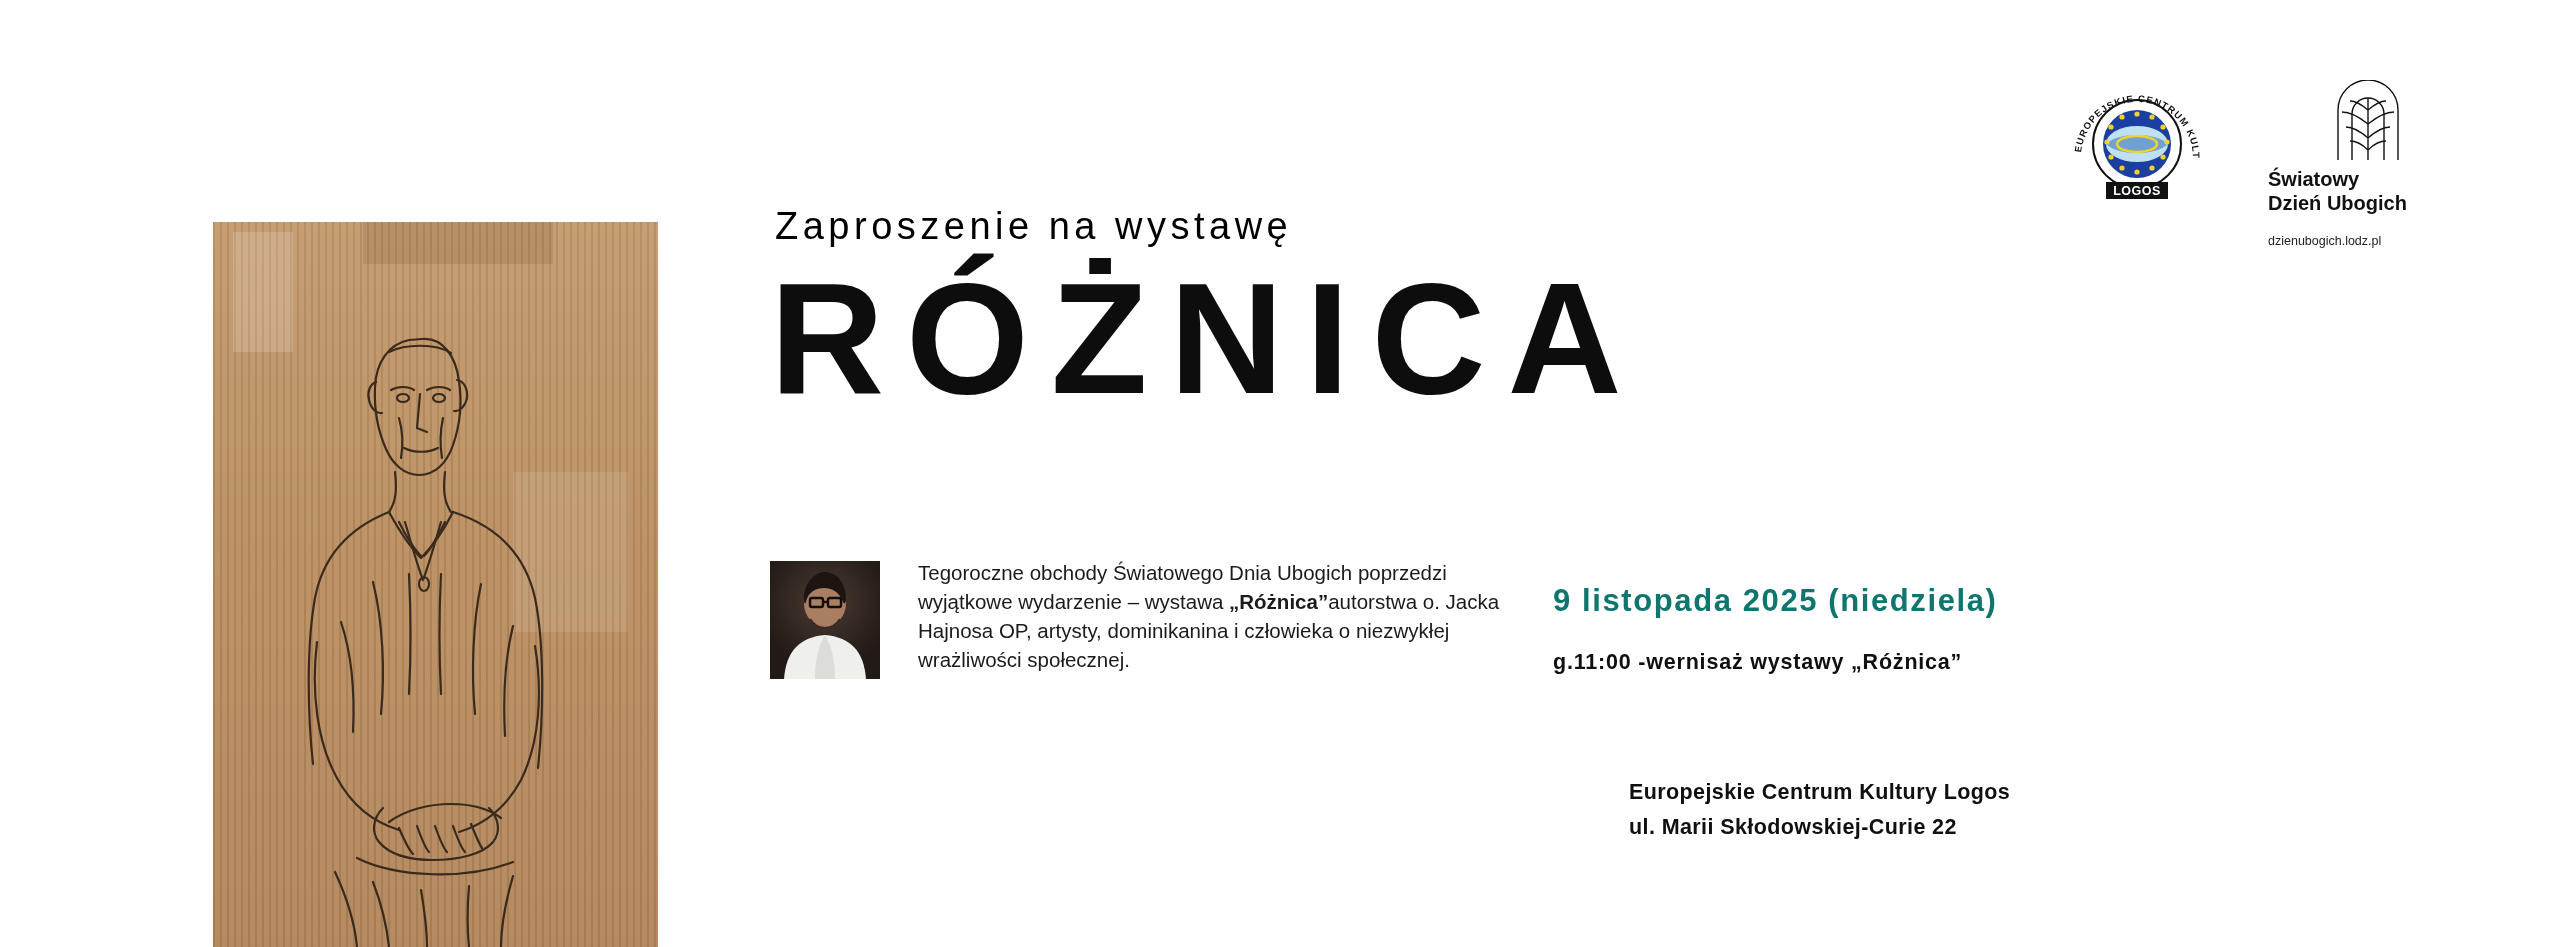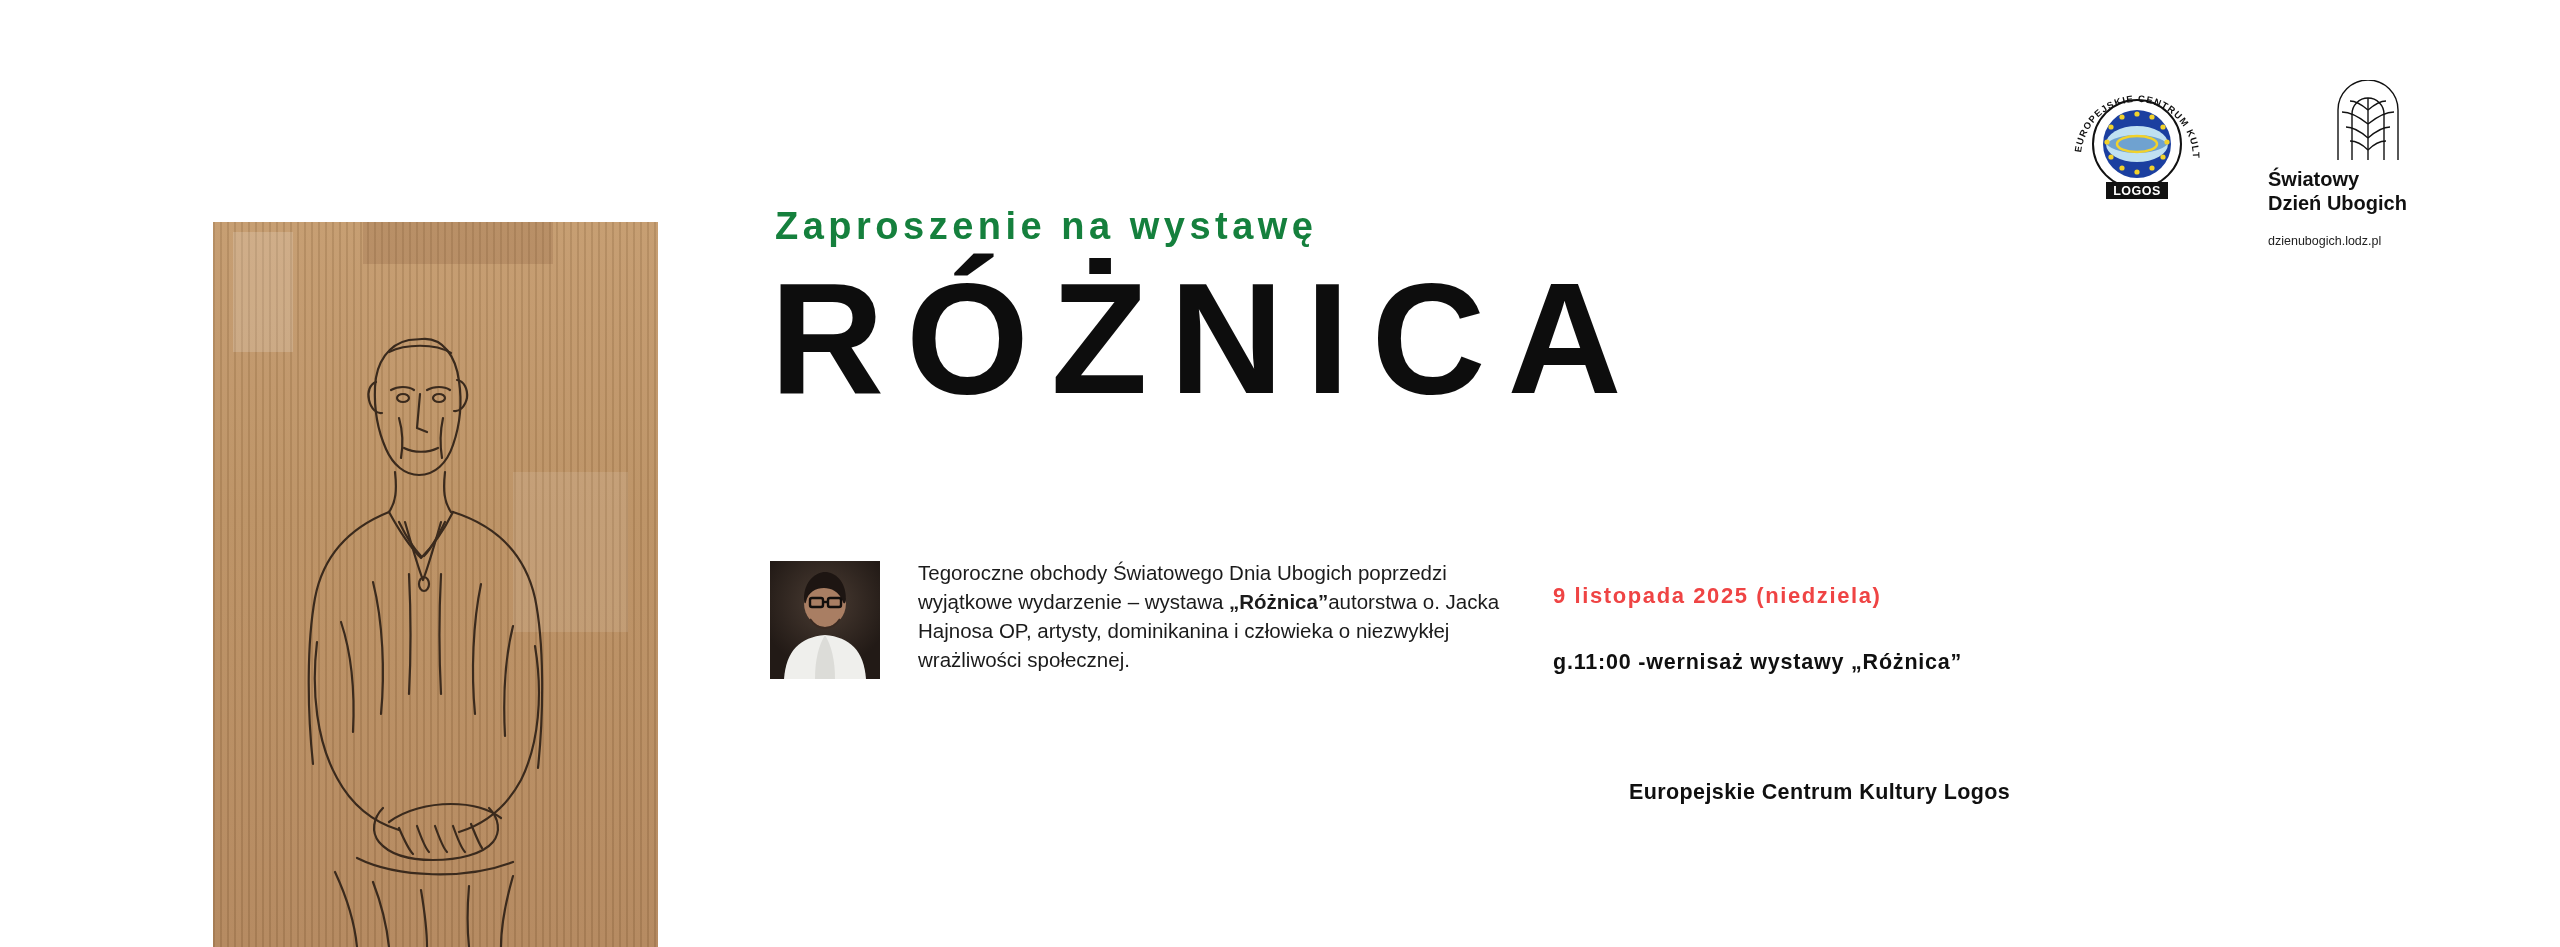--- a/index.html
+++ b/index.html
@@ -45,23 +45,23 @@
   .artwork .patch.p2 { left: 150px; top: 0px; width: 190px; height: 42px; background: rgba(120,80,50,0.18); }
   .artwork .patch.p3 { left: 300px; top: 250px; width: 115px; height: 160px; background: rgba(255,255,255,0.10); }
   .artwork svg { position: absolute; inset: 0; width: 100%; height: 100%; }
 
   
   .invite-line {
     position: absolute;
     left: 775px;
     top: 205px;
     font-size: 38px;
-    font-weight: bold;
+    font-weight: normal;
     letter-spacing: 4.5px;
-    color: #15803d;
+    color: #000000;
     white-space: nowrap;
   }
   .main-title {
     position: absolute;
     left: 770px;
     top: 259px;
     font-size: 158px;
     font-weight: bold;
     letter-spacing: 22px;
     line-height: 1;
@@ -92,24 +92,24 @@
     color: #1b1b1b;
     font-weight: 500;
   }
   .desc-text b { font-weight: bold; }
 
   
   .event-date {
     position: absolute;
     left: 1553px;
     top: 583px;
-    font-size: 22px;
+    font-size: 31px;
     font-weight: bold;
     letter-spacing: 1.6px;
-    color: #ef4444;
+    color: #0f766e;
     white-space: nowrap;
   }
   .event-times {
     position: absolute;
     left: 1553px;
     top: 645px;
     font-size: 21.5px;
     font-weight: bold;
     letter-spacing: 0.8px;
     color: #101010;
@@ -246,20 +246,21 @@
 </div>
 
 <div class="event-date">9 listopada 2025 (niedziela)</div>
 
 <div class="event-times">
   <div>g.11:00 -wernisaż wystawy „Różnica”</div>
 </div>
 
 <div class="venue">
   <div>Europejskie Centrum Kultury Logos</div>
+  <div>ul. Marii Skłodowskiej-Curie 22</div>
 </div>
 
 <div class="logo-ecl">
   <svg viewBox="0 0 150 120">
     <defs>
       <path id="ringpath" d="M75 76 m-56,0 a56,56 0 1,1 112,0" fill="none"></path>
     </defs>
     <circle cx="75" cy="62" r="44" fill="none" stroke="#111" stroke-width="2"></circle>
     <circle cx="75" cy="62" r="34" fill="#1b3fa0"></circle>
     <ellipse cx="75" cy="62" rx="31" ry="18" fill="#bfe0f2"></ellipse>

